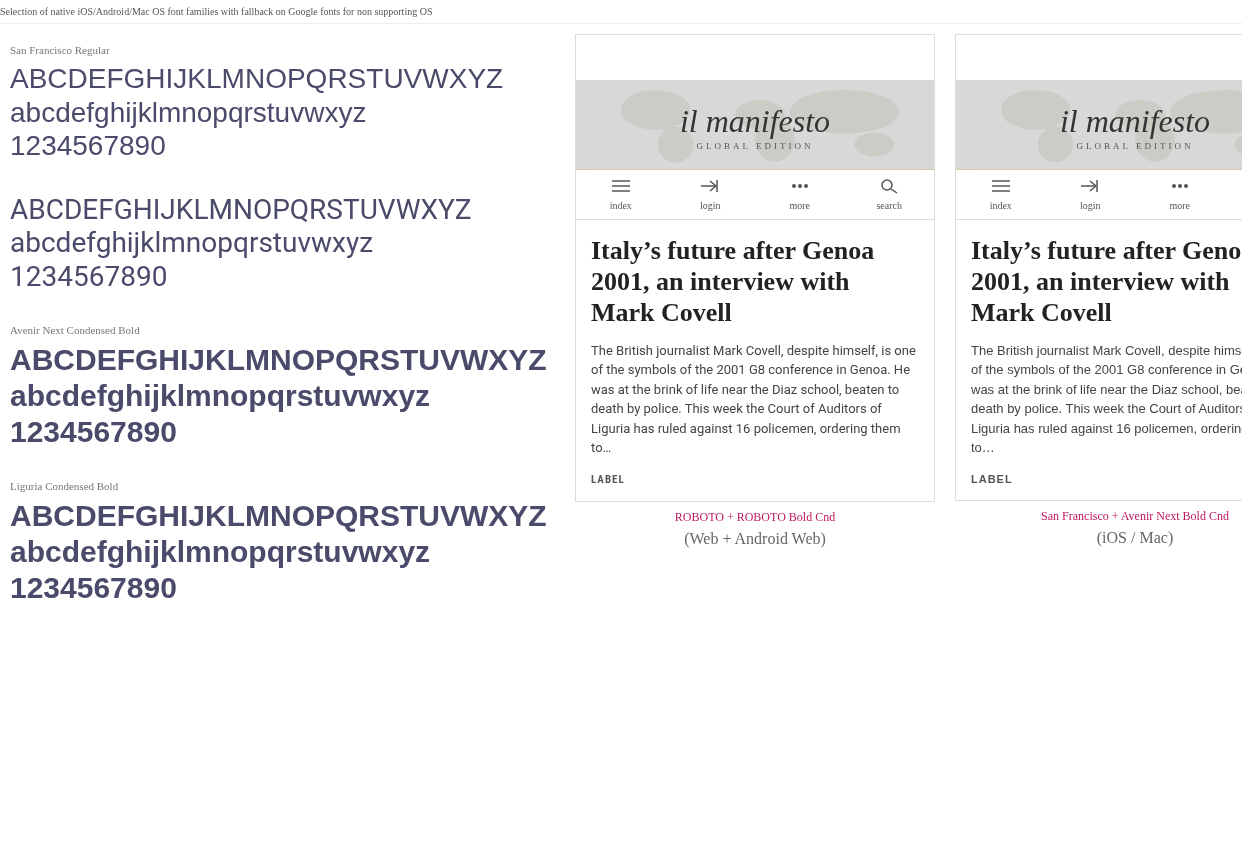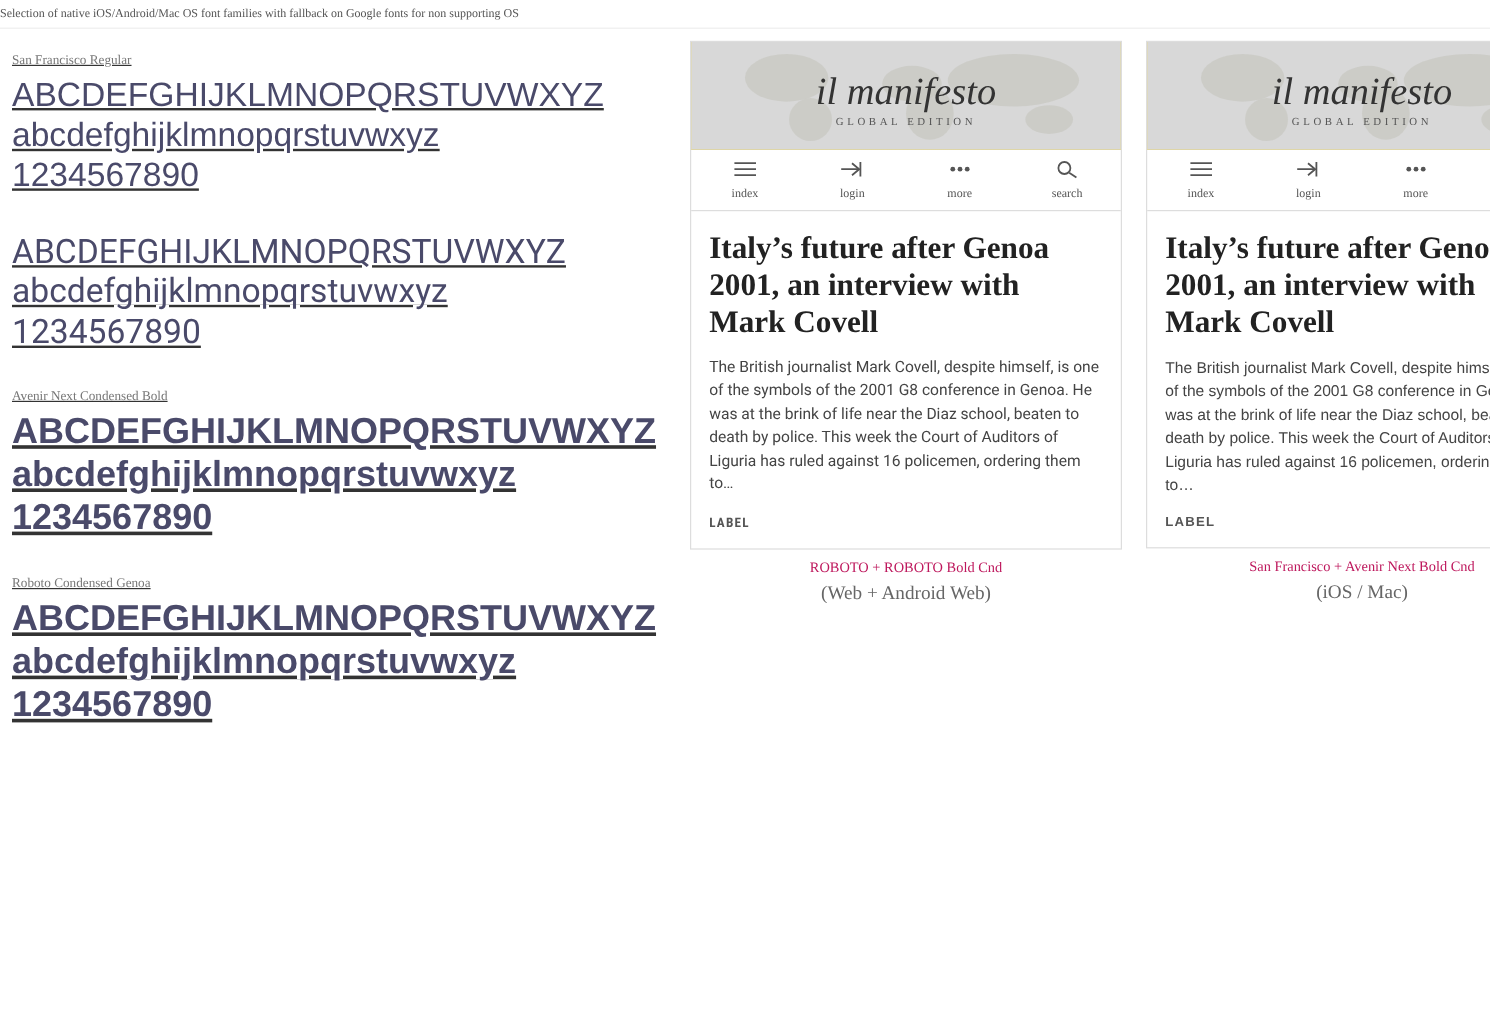--- a/index.html
+++ b/index.html
@@ -23,21 +23,20 @@
       display: flex;
       flex-direction: row;
       padding: 10px 0;
     }
 
     
     .font-panel {
       width: 555px;
       padding: 10px 10px 10px 10px;
       flex-shrink: 0;
-      text-decoration: underline;
     }
 
     .font-section {
       margin-bottom: 30px;
     }
 
     .font-label {
       font-size: 11px;
       color: #777;
       margin-bottom: 6px;
@@ -146,29 +145,30 @@
       background: #fff;
       display: flex;
       flex-direction: column;
       flex-shrink: 0;
       margin: 0 5px;
       position: relative;
     }
 
     
     .mockup-header {
-      background: #fde047;
+      background: #eab308;
       padding: 20px 15px 15px;
       text-align: center;
       position: relative;
       min-height: 90px;
       display: flex;
       flex-direction: column;
       align-items: center;
       justify-content: center;
+      margin-top: 45px;
     }
 
     .mockup-header::before {
       content: '';
       position: absolute;
       top: 0; left: 0; right: 0; bottom: 0;
       background: 
         radial-gradient(ellipse 80% 60% at 50% 50%, #d4d4d4 0%, #c8c8c8 100%);
       opacity: 0.5;
       z-index: 0;
@@ -347,21 +347,21 @@
     </div>
 
     <div class="font-section font-avenir">
       <div class="font-label">Avenir Next Condensed Bold</div>
       <div class="alpha-upper">ABCDEFGHIJKLMNOPQRSTUVWXYZ</div>
       <div class="alpha-lower">abcdefghijklmnopqrstuvwxyz</div>
       <div class="numbers">1234567890</div>
     </div>
 
     <div class="font-section font-roboto-cond">
-      <div class="font-label">Roboto Condensed Genoa</div>
+      <div class="font-label">Liguria Condensed Bold</div>
       <div class="alpha-upper">ABCDEFGHIJKLMNOPQRSTUVWXYZ</div>
       <div class="alpha-lower">abcdefghijklmnopqrstuvwxyz</div>
       <div class="numbers">1234567890</div>
     </div>
 
   </div>
 
   <div class="divider"></div>
 
   <div class="mockup-panel">

